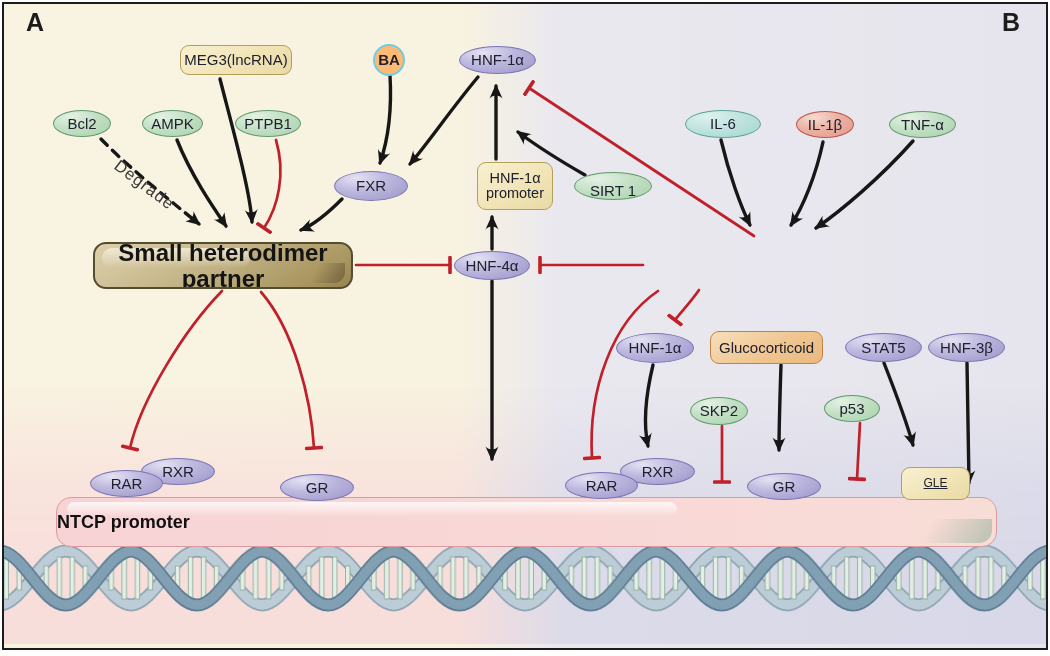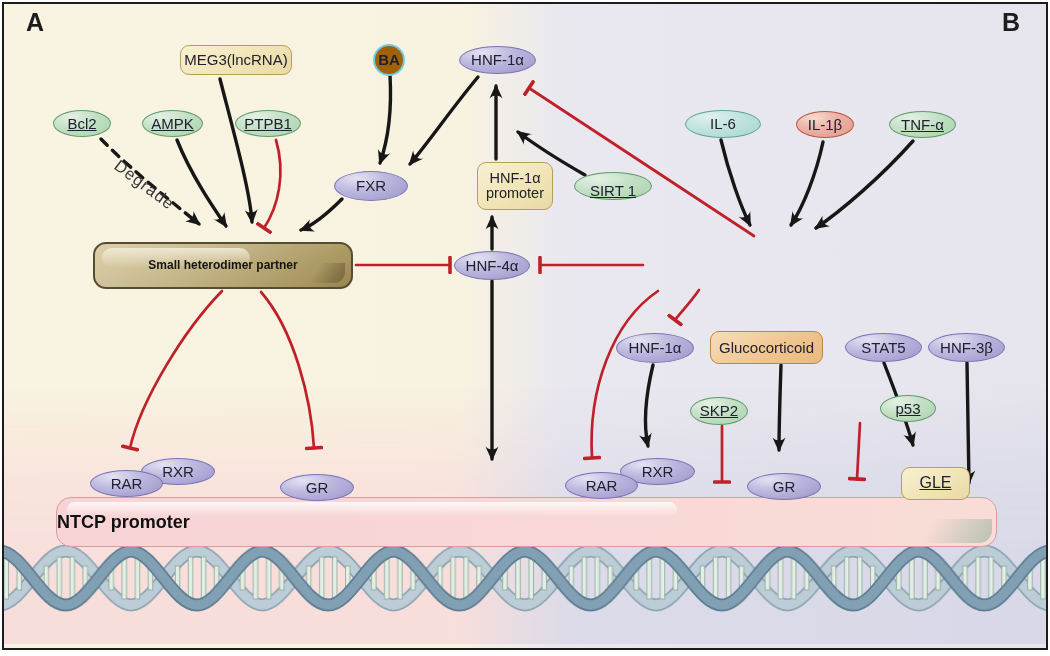--- a/index.html
+++ b/index.html
@@ -21,29 +21,29 @@
   svg.layer{position:absolute;left:0;top:0;pointer-events:none;}
   .dna{z-index:2;}
   .edges{z-index:5;}
   .panel-label{position:absolute;z-index:6;font-size:25px;font-weight:bold;color:#1c1c1c;}
   .n{
     position:absolute;z-index:6;display:flex;align-items:center;justify-content:center;
     text-align:center;color:#20202f;font-size:15px;line-height:1.05;box-sizing:border-box;
   }
   .ellipse{border-radius:50%;}
   .purple{background:radial-gradient(ellipse at 30% 22%,#e4e2f2 0%,#beb9df 40%,#a8a2d1 78%,#9c96c9 100%);border:1.6px solid #7b75b5;}
-  .green{background:radial-gradient(ellipse at 30% 22%,#e4f1e3 0%,#c3e0c5 45%,#a9d2ae 100%);border:1.6px solid #629a6d;text-decoration:underline;}
+  .green{background:radial-gradient(ellipse at 30% 22%,#e4f1e3 0%,#c3e0c5 45%,#a9d2ae 100%);border:1.6px solid #629a6d;}
   .teal{background:radial-gradient(ellipse at 30% 22%,#def1ee 0%,#c0e3de 45%,#a6d6cf 100%);border:1.6px solid #5ba49b;}
   .salmon{background:radial-gradient(ellipse at 30% 22%,#f6dacf 0%,#eab1a4 45%,#e29a8d 100%);border:1.6px solid #c05248;}
   .ybox{background:linear-gradient(150deg,#f8f0d2 0%,#f0e3b4 60%,#e9daa6 100%);border:1.7px solid #b2a058;border-radius:9px;margin-left:18px;}
   .obox{background:linear-gradient(150deg,#f7debb 0%,#efc48e 60%,#e9ba7e 100%);border:1.7px solid #bd8447;border-radius:9px;}
-  .ba-circle{background:#a16207;border:2.4px solid #6ecde6;border-radius:50%;font-weight:bold;text-align:right;}
+  .ba-circle{background:#fdba74;border:2.4px solid #6ecde6;border-radius:50%;font-weight:bold;text-align:right;}
   .brown{
     background:linear-gradient(150deg,#ddd0ac 0%,#c7b88c 40%,#a8955f 85%,#97834e 100%);
-    border:2px solid #564c30;border-radius:13px;font-weight:bold;font-size:12px;color:#141414;
+    border:2px solid #564c30;border-radius:13px;font-weight:bold;font-size:24px;color:#141414;
     overflow:hidden;
   }
   .brown::before{
     content:"";position:absolute;left:7px;top:4px;width:58%;height:46%;
     background:linear-gradient(to bottom,rgba(244,238,219,.85),rgba(244,238,219,0));
     border-radius:10px;
   }
   .brown::after{
     content:"";position:absolute;right:6px;bottom:4px;width:54px;height:20px;
     background:linear-gradient(300deg,#776741 0%,rgba(119,103,65,0) 55%);
@@ -208,21 +208,21 @@
   <div class="n ellipse purple" style="left:845px;top:333px;width:77px;height:29px;">
       <span>STAT5</span>
     </div>
   <div class="n ellipse purple" style="left:928px;top:333px;width:77px;height:29px;">
       <span>HNF-3β</span>
     </div>
 
   <div class="n ellipse green" style="left:690px;top:397px;width:58px;height:28px;">
       <span>SKP2</span>
     </div>
-  <div class="n ellipse green" style="left:880px;top:395px;width:56px;height:27px;">
+  <div class="n ellipse green" style="left:824px;top:395px;width:56px;height:27px;">
       <span>p53</span>
     </div>
 
   <div class="n ellipse purple" style="left:141px;top:458px;width:74px;height:27px;">
       <span>RXR</span>
     </div>
   <div class="n ellipse purple" style="left:90px;top:470px;width:73px;height:27px;z-index:7;">
       <span>RAR</span>
     </div>
   <div class="n ellipse purple" style="left:280px;top:474px;width:74px;height:27px;">
@@ -230,16 +230,16 @@
     </div>
   <div class="n ellipse purple" style="left:620px;top:458px;width:75px;height:27px;">
       <span>RXR</span>
     </div>
   <div class="n ellipse purple" style="left:565px;top:472px;width:73px;height:27px;z-index:7;">
       <span>RAR</span>
     </div>
   <div class="n ellipse purple" style="left:747px;top:473px;width:74px;height:27px;">
       <span>GR</span>
     </div>
-  <div class="n ybox" style="left:883px;top:467px;width:69px;height:33px;font-size:16px;text-decoration:underline;">
+  <div class="n ybox" style="left:883px;top:467px;width:69px;height:33px;font-size:12px;text-decoration:underline;">
       <span>GLE</span>
     </div>
 </div>
 
 </body></html>

